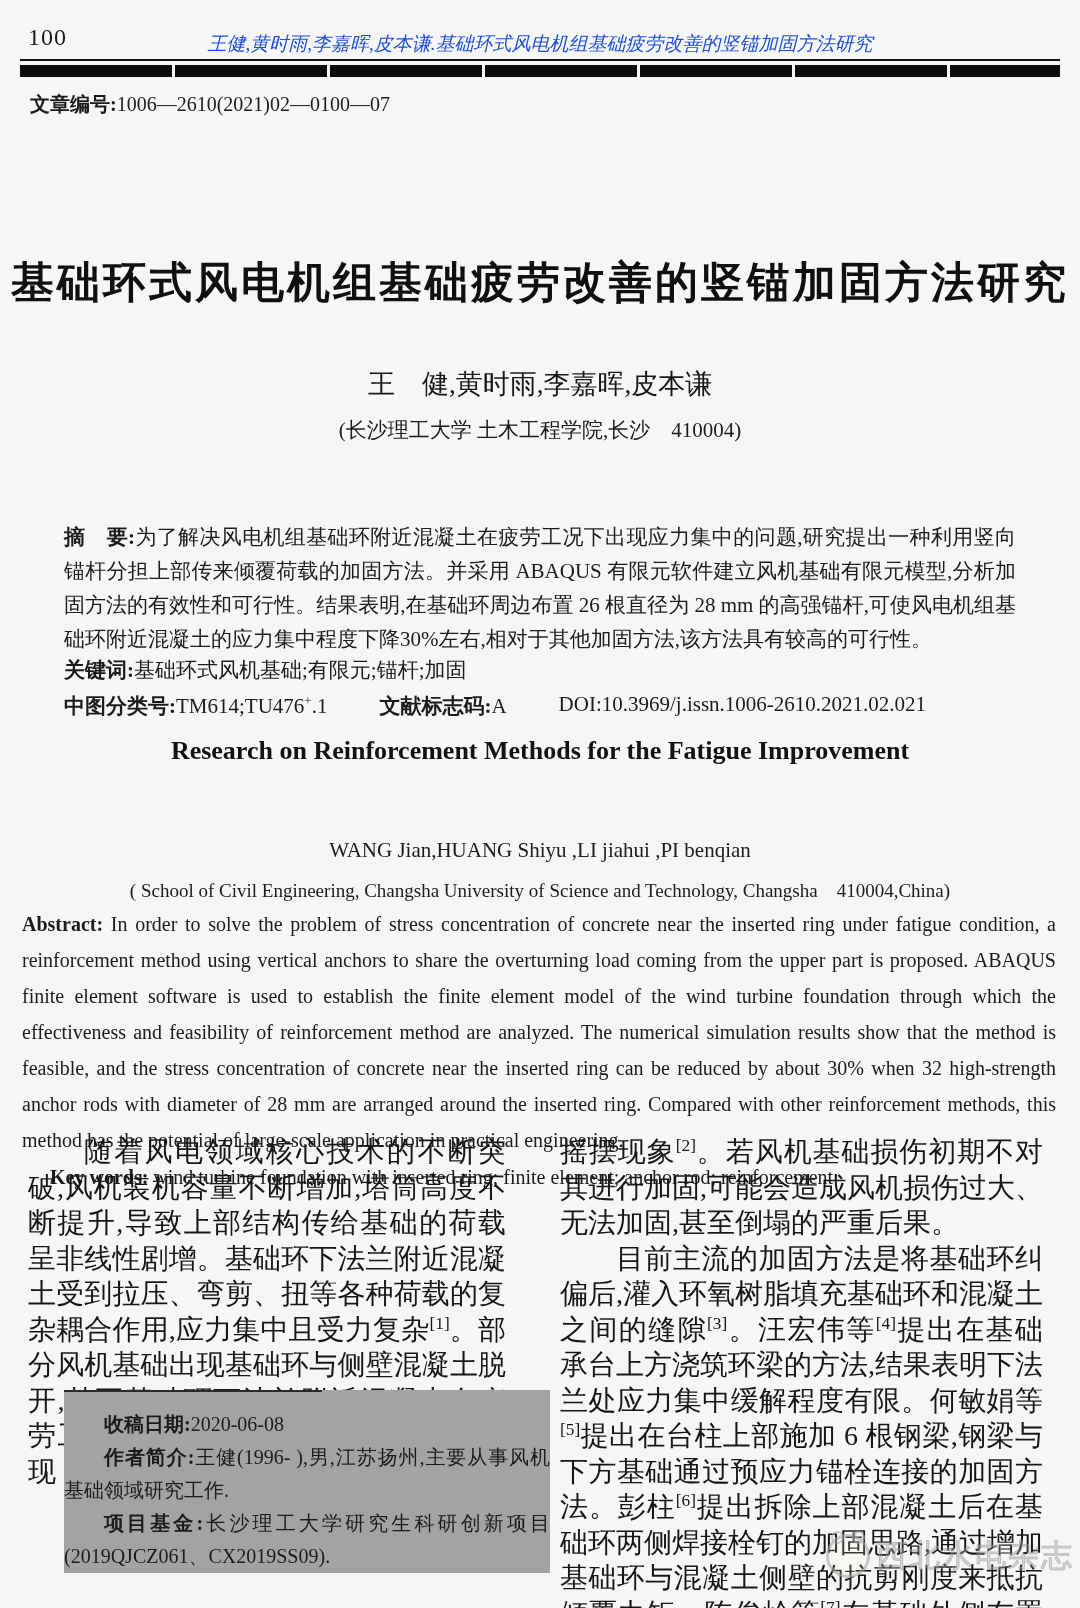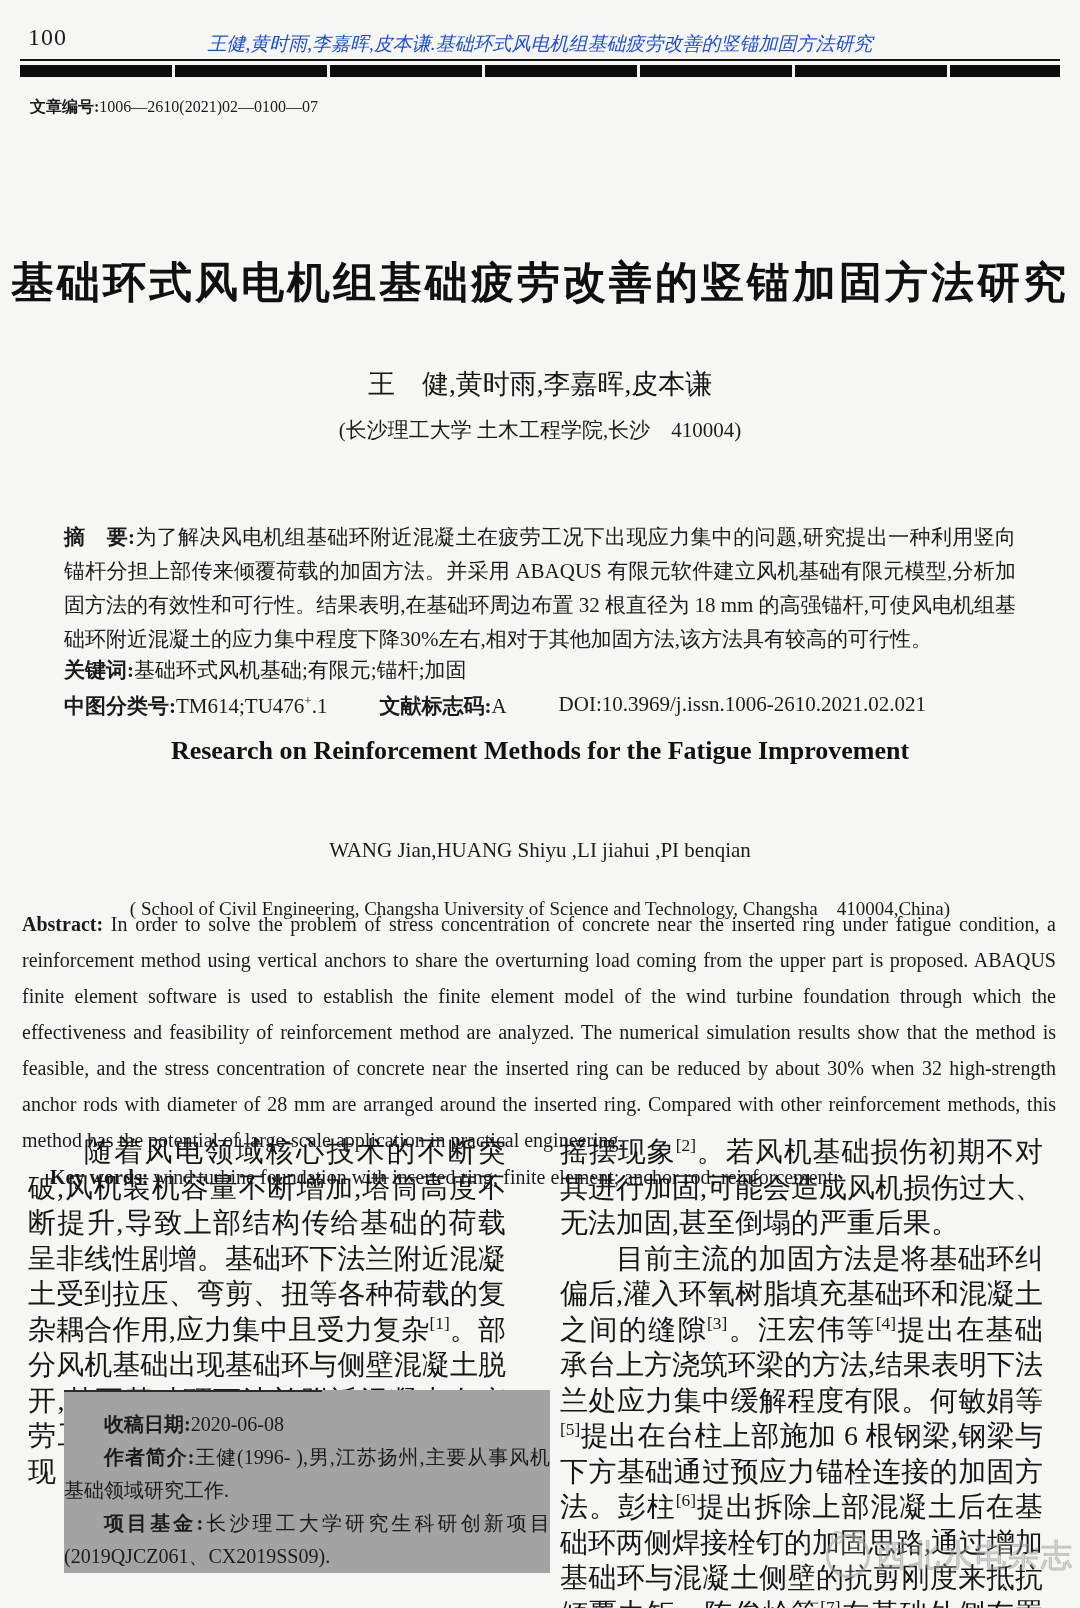--- a/index.html
+++ b/index.html
@@ -11,38 +11,38 @@
   .abs{position:absolute;}
   b{font-weight:bold;}
   sup{font-size:0.62em;vertical-align:super;line-height:0;}
 
   
   .pagenum{left:28px;top:24px;font-size:24px;letter-spacing:1px;}
   .runhead{left:0;right:0;top:31px;text-align:center;font-size:19px;font-style:italic;color:#1d4ed8;}
   .rule{left:20px;right:20px;top:59px;height:2px;background:#141414;}
   .bar{left:20px;right:20px;top:65px;height:12px;background:#0c0c0c;
        background-image:repeating-linear-gradient(to right,#0c0c0c 0 152px,#f6f6f4 152px 155px);}
-  .artno{left:30px;top:97px;font-size:16px;}
+  .artno{left:30px;top:91px;font-size:20px;}
 
   
   .title-cn{left:0;right:0;top:254px;text-align:center;font-size:43px;font-weight:bold;
             letter-spacing:3px;font-family:"Liberation Sans","DejaVu Sans",sans-serif;color:#101010;}
   .authors-cn{left:0;right:0;top:366px;text-align:center;font-size:27px;color:#161616;}
   .aff-cn{left:0;right:0;top:416px;text-align:center;font-size:21px;}
 
   
   .abs-cn{left:64px;top:520px;width:952px;font-size:21px;line-height:34px;text-align:justify;}
   .kw-cn{left:64px;top:656px;width:952px;font-size:21px;}
   .meta{left:64px;top:692px;width:990px;font-size:21px;display:flex;gap:52px;white-space:nowrap;}
 
   
   .en-t1{left:0;right:0;top:736px;text-align:center;font-size:26px;font-weight:bold;color:#121212;}
   .en-t2{left:0;right:0;top:782px;text-align:center;font-size:26px;font-weight:bold;color:#121212;}
   .en-authors{left:0;right:0;top:838px;text-align:center;font-size:21px;}
-  .en-aff{left:0;right:0;top:896px;text-align:center;font-size:19px;}
+  .en-aff{left:0;right:0;top:878px;text-align:center;font-size:19px;}
   .en-abs{left:22px;top:906px;width:1034px;}
   .en-abs p{margin:0;font-size:20px;line-height:36px;text-align:justify;}
   .en-abs p.kw{margin-top:1px;text-align:left;margin-left:28px;}
 
   
   .col{font-size:28px;line-height:35.5px;text-align:justify;color:#161616;}
   .col p{margin:0;}
   .col p.ind{text-indent:2em;}
   .col-left{left:28px;top:1134px;width:478px;}
   .col-right{left:560px;top:1134px;width:483px;}
@@ -74,21 +74,21 @@
 
   <div class="abs artno">
     <b>文章编号:</b><span>1006—2610(2021)02—0100—07</span>
   </div>
 
   <div class="abs title-cn">基础环式风电机组基础疲劳改善的竖锚加固方法研究</div>
   <div class="abs authors-cn">王　健,黄时雨,李嘉晖,皮本谦</div>
   <div class="abs aff-cn">(长沙理工大学 土木工程学院,长沙　410004)</div>
 
   <div class="abs abs-cn">
-    <b>摘　要:</b><span>为了解决风电机组基础环附近混凝土在疲劳工况下出现应力集中的问题,研究提出一种利用竖向锚杆分担上部传来倾覆荷载的加固方法。并采用 ABAQUS 有限元软件建立风机基础有限元模型,分析加固方法的有效性和可行性。结果表明,在基础环周边布置 32 根直径为 18 mm 的高强锚杆,可使风电机组基础环附近混凝土的应力集中程度下降30%左右,相对于其他加固方法,该方法具有较高的可行性。</span>
+    <b>摘　要:</b><span>为了解决风电机组基础环附近混凝土在疲劳工况下出现应力集中的问题,研究提出一种利用竖向锚杆分担上部传来倾覆荷载的加固方法。并采用 ABAQUS 有限元软件建立风机基础有限元模型,分析加固方法的有效性和可行性。结果表明,在基础环周边布置 26 根直径为 28 mm 的高强锚杆,可使风电机组基础环附近混凝土的应力集中程度下降30%左右,相对于其他加固方法,该方法具有较高的可行性。</span>
   </div>
   <div class="abs kw-cn">
     <b>关键词:</b><span>基础环式风机基础;有限元;锚杆;加固</span>
   </div>
 
   <div class="abs meta">
     <span><b>中图分类号:</b><span>TM614;TU476<sup>+</sup>.1</span></span>
     <span><b>文献标志码:</b><span>A</span></span>
     <span><span>DOI:</span><span>10.3969/j.issn.1006-2610.2021.02.021</span></span>
   </div>

